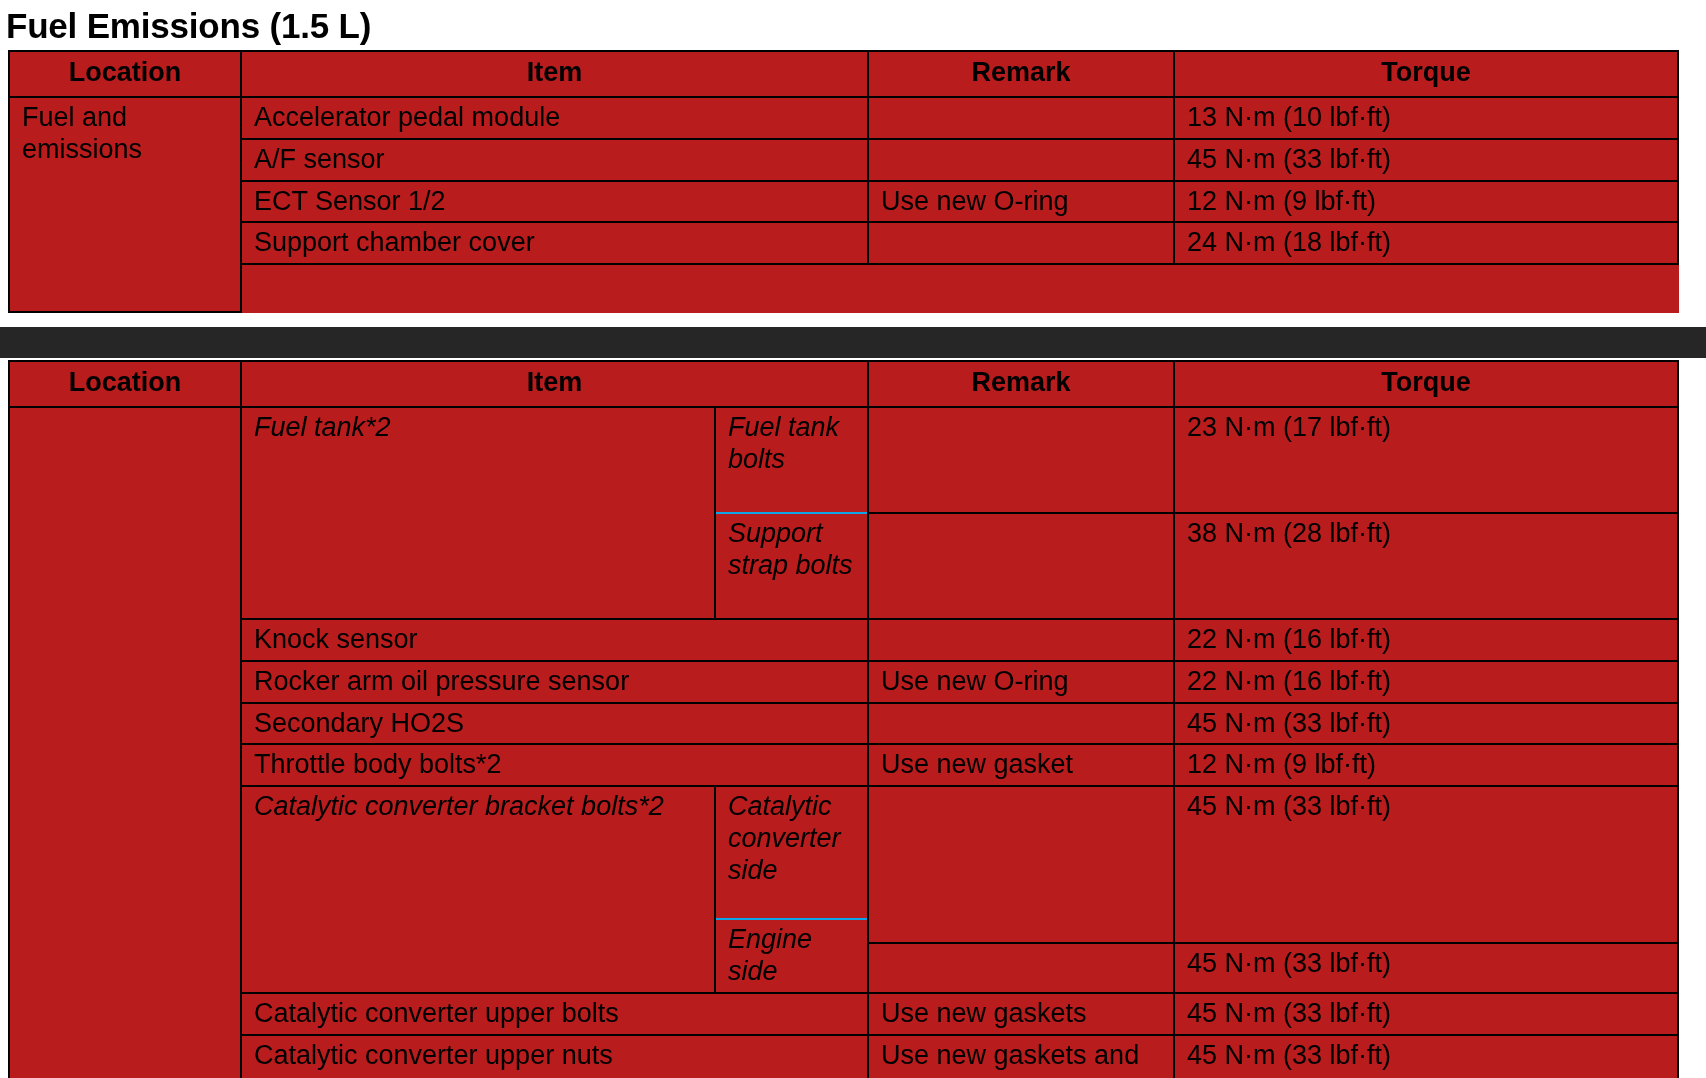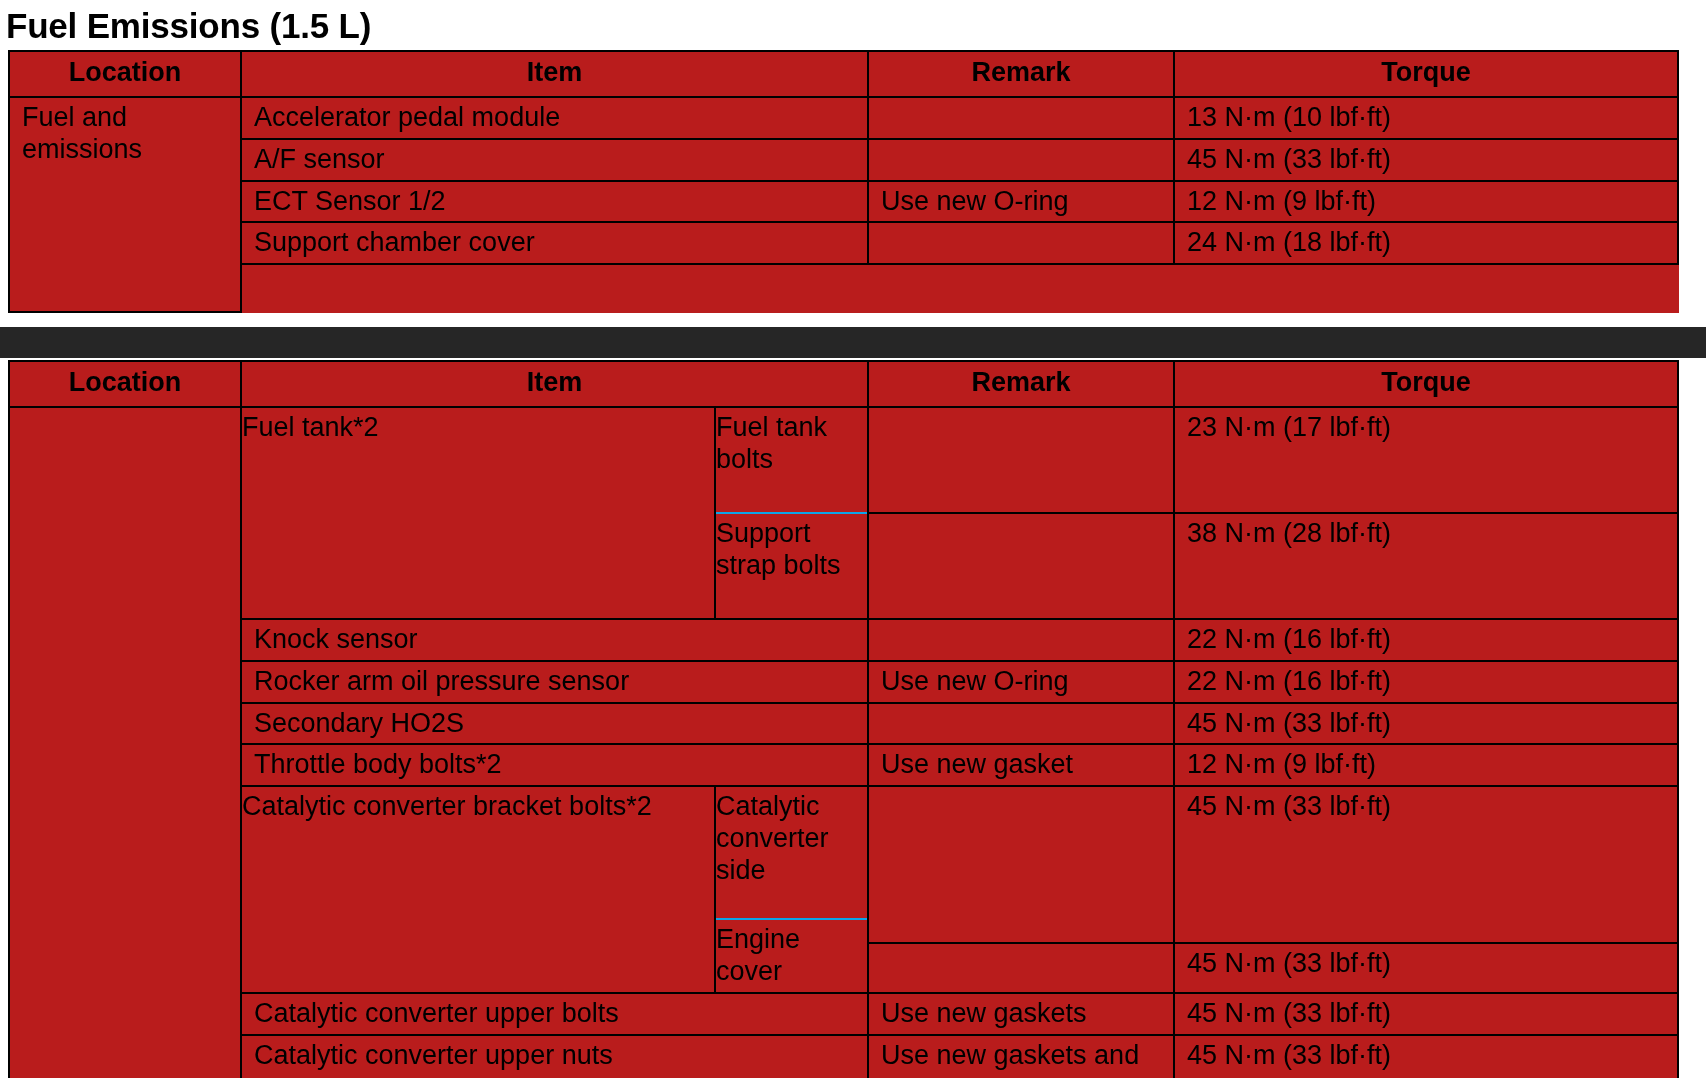--- a/index.html
+++ b/index.html
@@ -69,23 +69,24 @@
   .t2 { width: 1669px; }
 
   .nested {
     border-collapse: collapse;
     table-layout: fixed;
     width: 100%;
   }
   .cell-nopad { padding: 0 !important; }
   .nested td {
     border: 0;
-    padding: 4px 10px 4px 0;
+    padding: 4px 10px 4px 12px;
     vertical-align: top;
     line-height: 1.18;
+    font-style: italic;
   }
   .nested .left-part  { width: 473px; border-right: 2px solid #000; }
   .nested .right-part { width: 154px; }
   .nested tr + tr td { border-top: 2px solid #0ea5e9; }
 
   .h-fueltank  { height: 105px; }
   .h-support   { height: 105px; }
   .h-cat-top   { height: 132px; }
   .h-cat-eng   { height: 42px; }
   .h-normal    { height: 40px; margin-left: 28px; }
@@ -209,21 +210,21 @@
 
       <tr>
         <td class="cell-nopad" rowspan="2">
           <table class="nested">
             <tbody>
                 <tr>
               <td class="left-part h-cat-top" rowspan="2">Catalytic converter bracket bolts*2</td>
               <td class="right-part h-cat-top">Catalytic converter side</td>
             </tr>
             <tr>
-              <td class="right-part h-cat-eng">Engine cover</td>
+              <td class="right-part h-cat-eng">Engine side</td>
             </tr>
           </tbody>
             </table>
         </td>
         <td class="h-cat-top"></td>
         <td>45 N·m (33 lbf·ft)</td>
       </tr>
       <tr>
         <td class="h-cat-eng"></td>
         <td>45 N·m (33 lbf·ft)</td>

